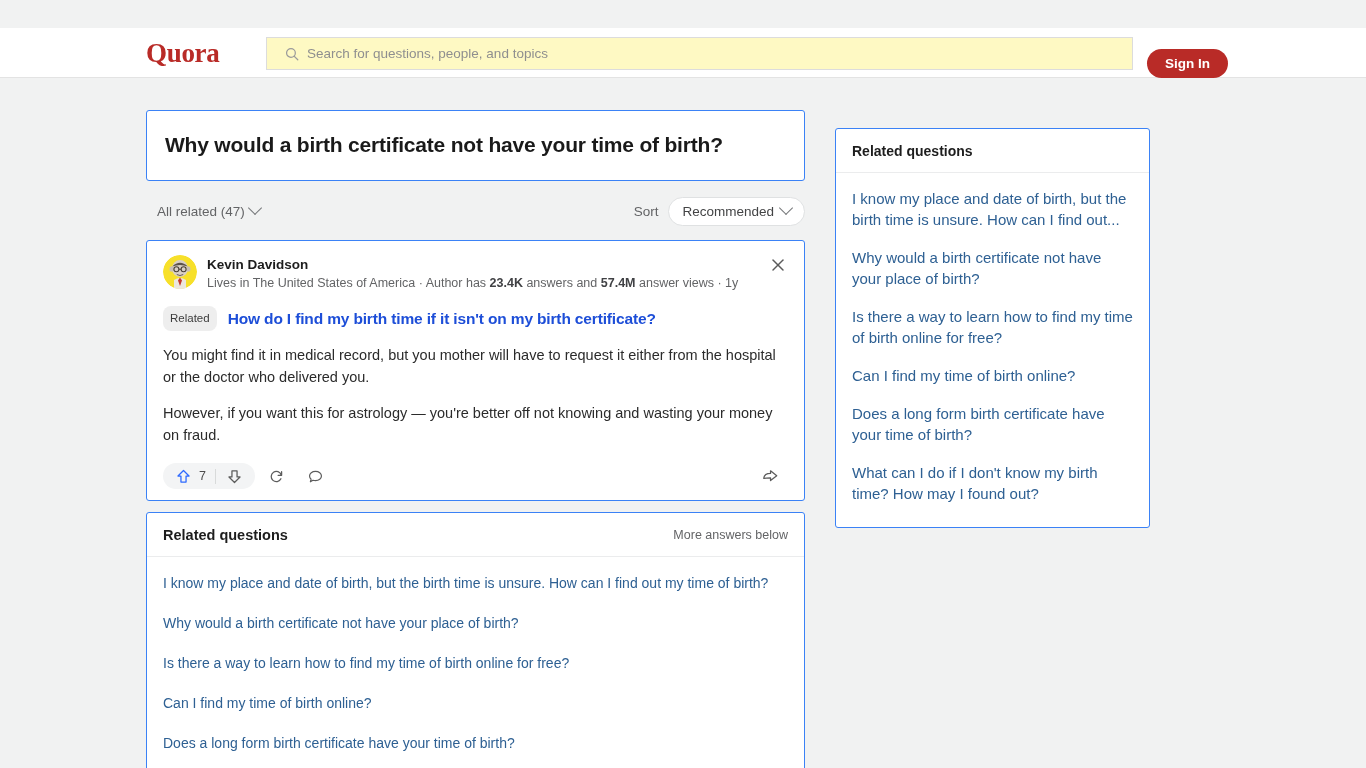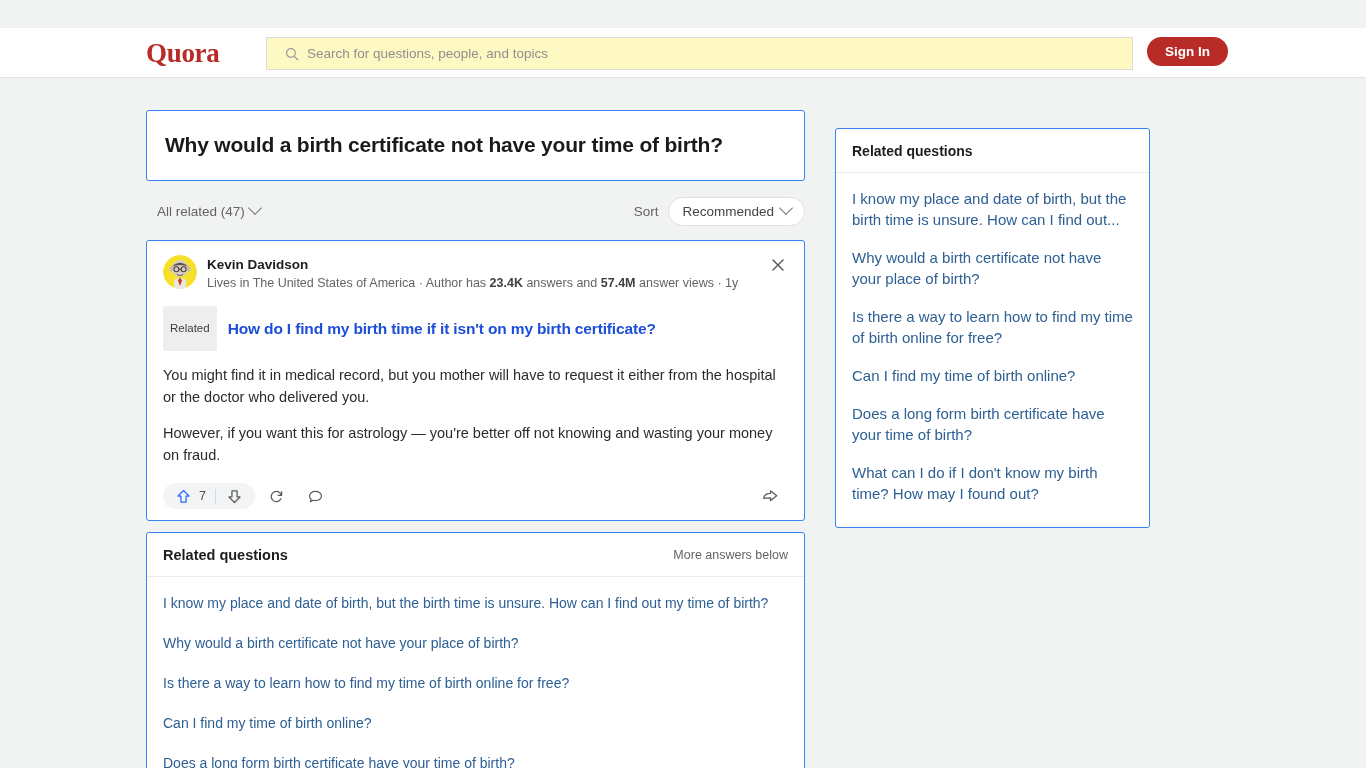--- a/index.html
+++ b/index.html
@@ -68,21 +68,21 @@
     color: #2e2e2e;
     width: 100%;
     padding: 0;
   }
   .search-input::placeholder {
     color: #8f8f8f;
   }
   .signin-btn {
     position: absolute;
     left: 1147px;
-    top: 9px;
+    top: 21px;
     height: 29px;
     padding: 0 18px;
     border: none;
     border-radius: 16px;
     background: #b92b27;
     color: #ffffff;
     font-family: "Liberation Sans", sans-serif;
     font-weight: bold;
     font-size: 13.5px;
     cursor: pointer;
@@ -222,22 +222,22 @@
   .related-line {
     display: flex;
     align-items: center;
     gap: 11px;
     margin-top: 14px;
   }
   .related-badge {
     background: #eeeeee;
     color: #3d3d3d;
     font-size: 11.5px;
-    border-radius: 2px;
-    padding: 16px 7px;
+    border-radius: 8px;
+    padding: 6px 7px;
     line-height: 13px;
   }
   .related-q {
     font-size: 15.5px;
     font-weight: bold;
     color: #1d4ed8;
     cursor: pointer;
     letter-spacing: -0.15px;
   }
   .answer-body p {

